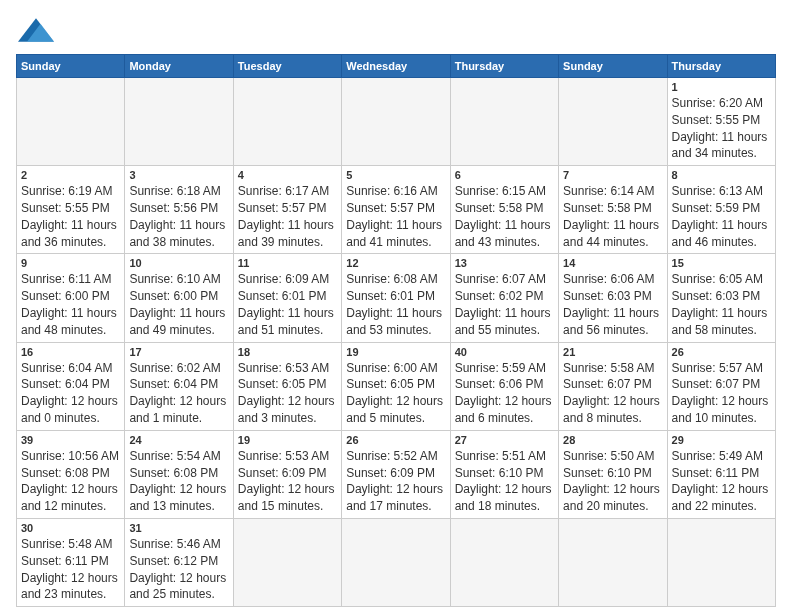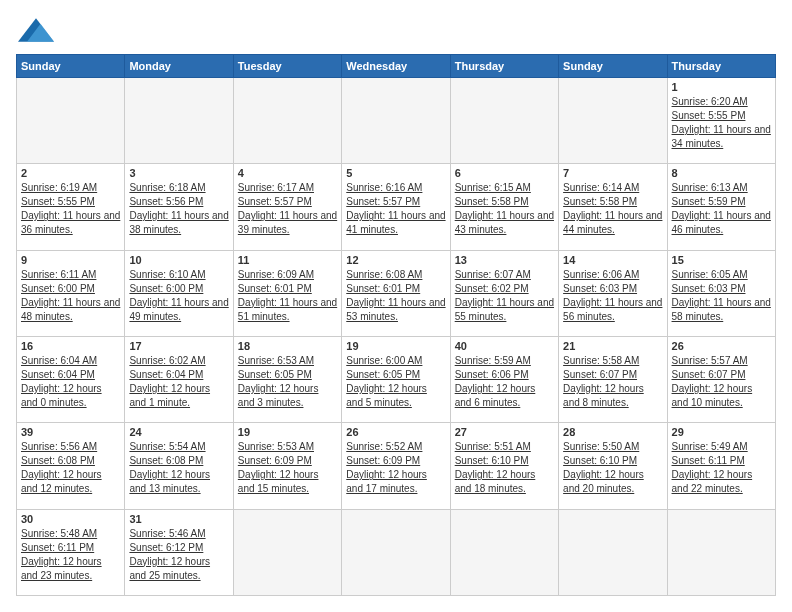--- a/index.html
+++ b/index.html
@@ -82,24 +82,23 @@
       background: #f5f5f5;
     }
     .day-number {
       font-size: 11px;
       font-weight: bold;
       color: #333;
       display: block;
       margin-bottom: 2px;
     }
     .day-info {
-      font-size: 10px;
+      font-size: 12px;
       line-height: 1.4;
       color: #333;
-      text-decoration: underline;
     }
     tr:last-child td {
       height: 60px;
     }
   </style>
 </head>
 <body>
 
 <div class="page">
   <div class="header">
@@ -273,21 +272,21 @@
           <td>
             <span class="day-number">26</span>
             <div class="day-info">Sunrise: 5:57 AM
 Sunset: 6:07 PM
 Daylight: 12 hours and 10 minutes.</div>
           </td>
         </tr>
         <tr>
           <td>
             <span class="day-number">39</span>
-            <div class="day-info">Sunrise: 5:56 AM
+            <div class="day-info">Sunrise: 10:56 AM
 Sunset: 6:08 PM
 Daylight: 12 hours and 12 minutes.</div>
           </td>
           <td>
             <span class="day-number">24</span>
             <div class="day-info">Sunrise: 5:54 AM
 Sunset: 6:08 PM
 Daylight: 12 hours and 13 minutes.</div>
           </td>
           <td>

